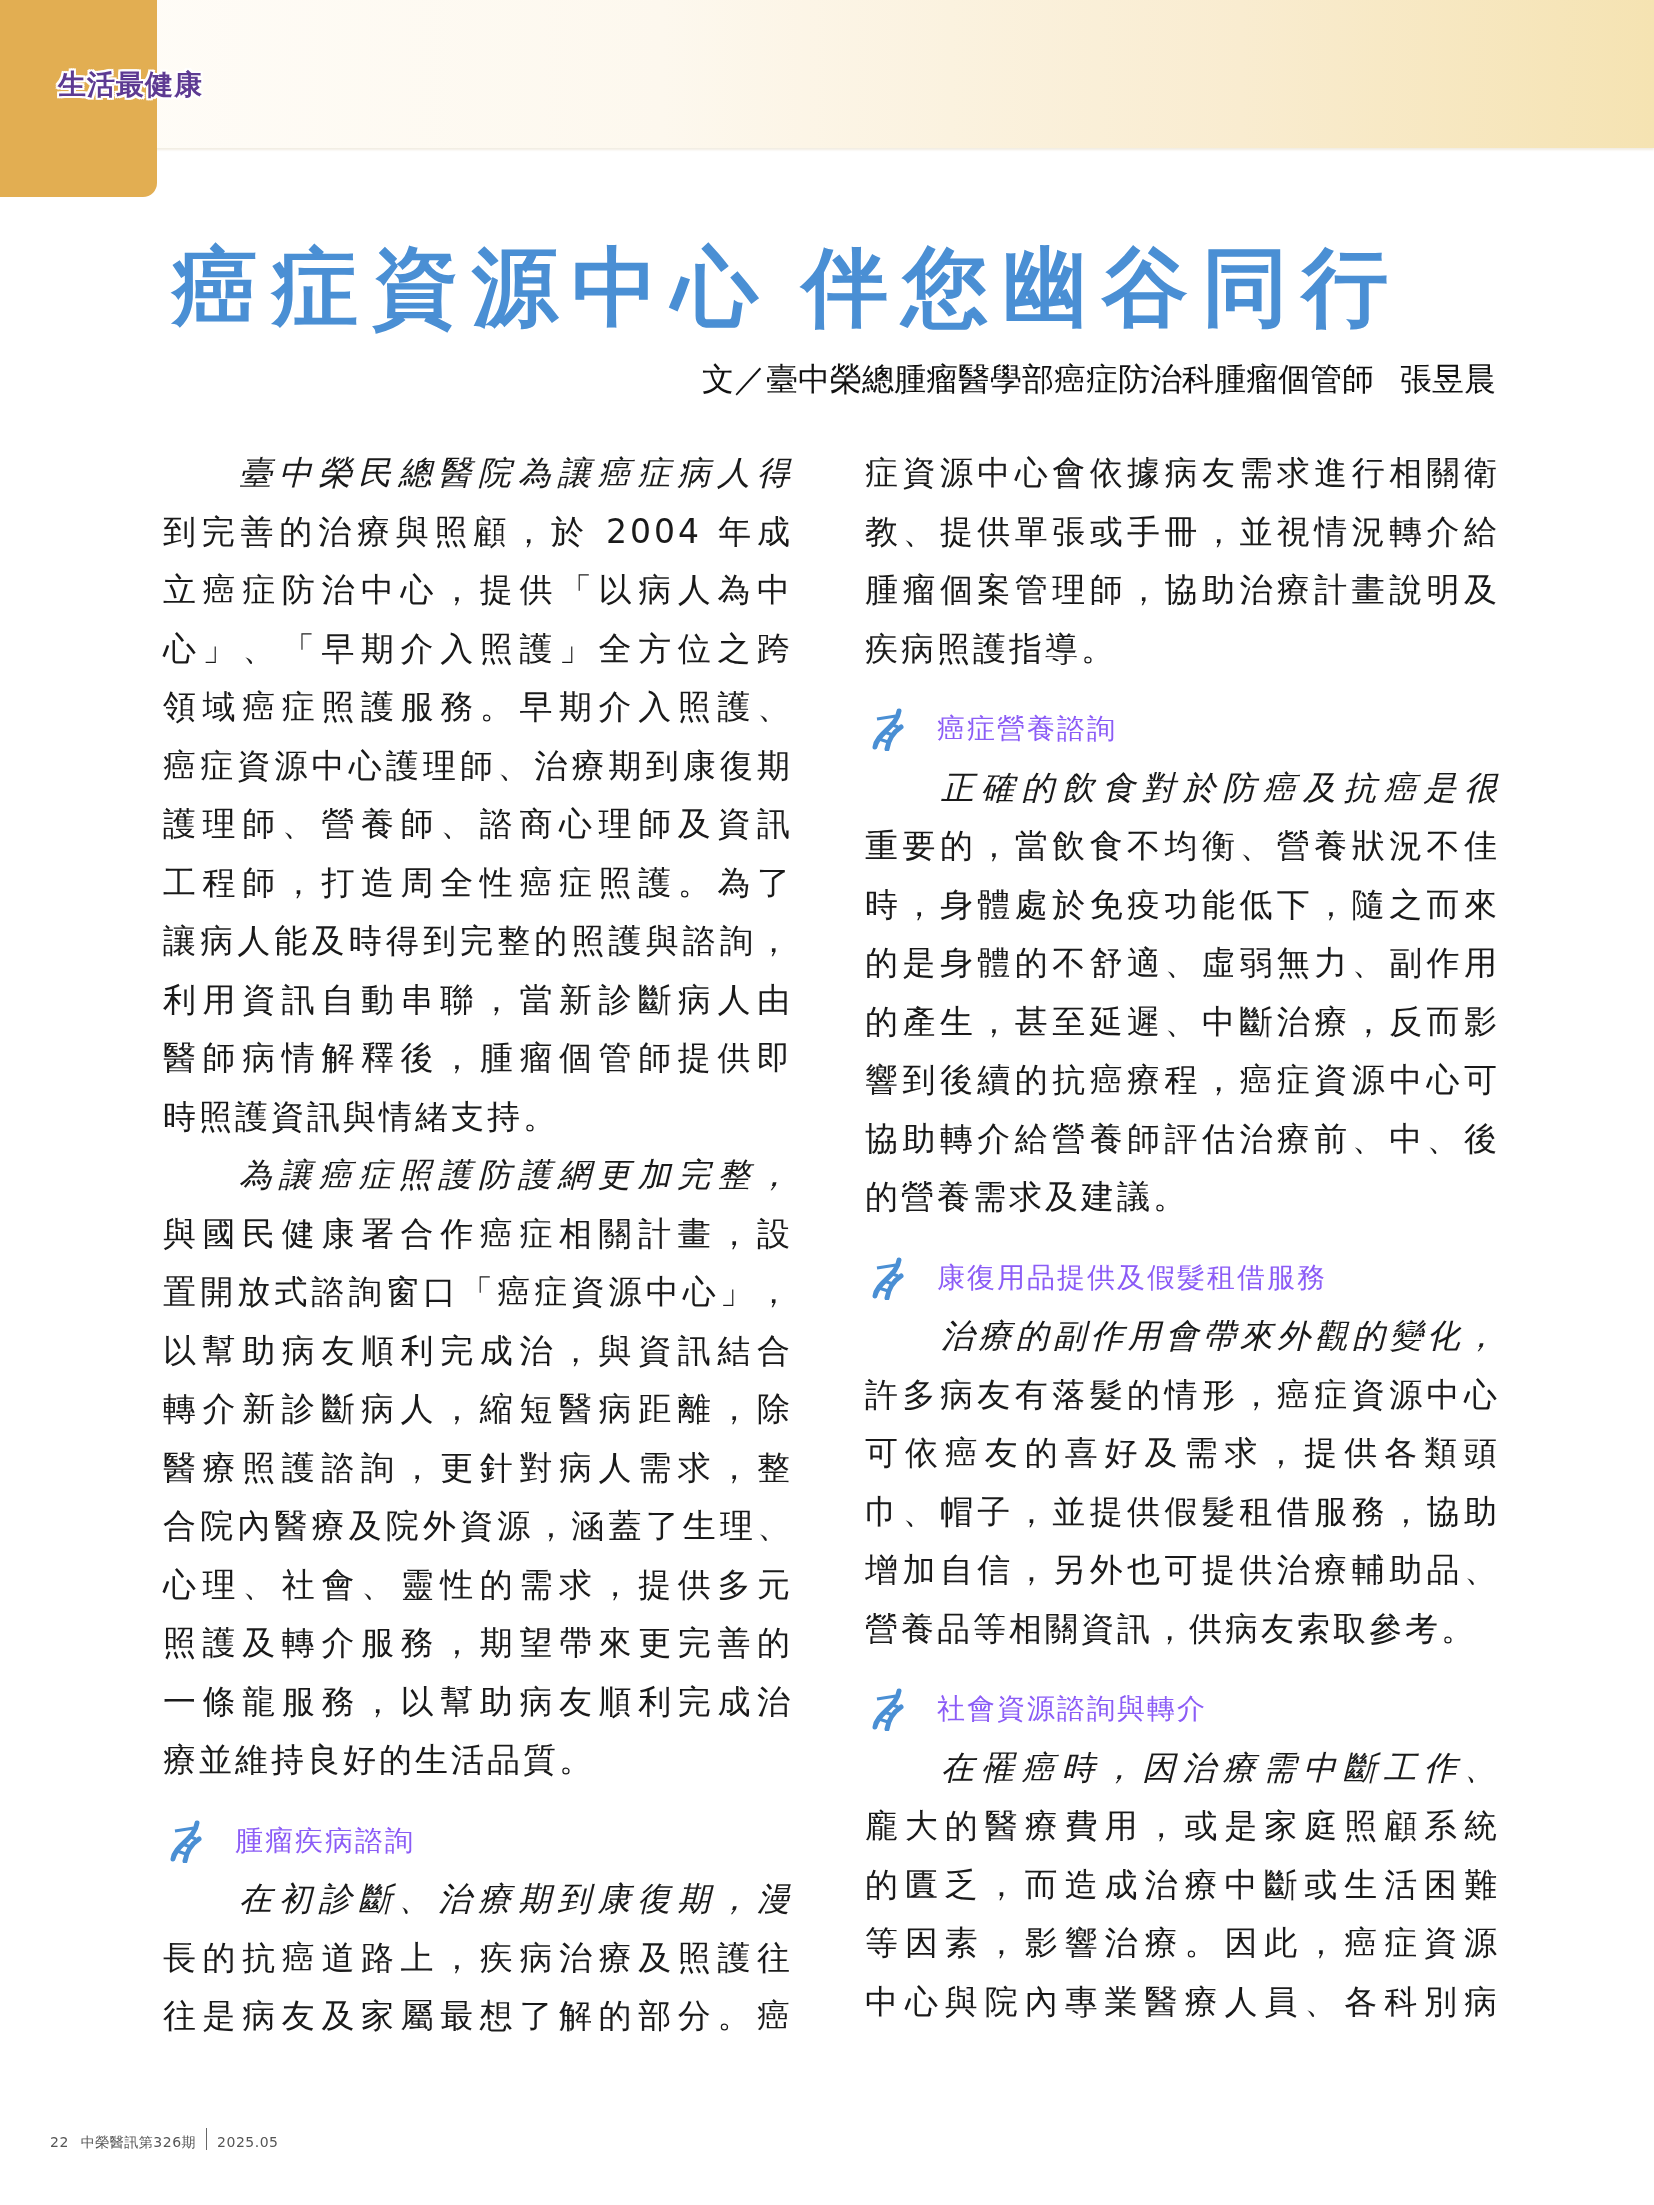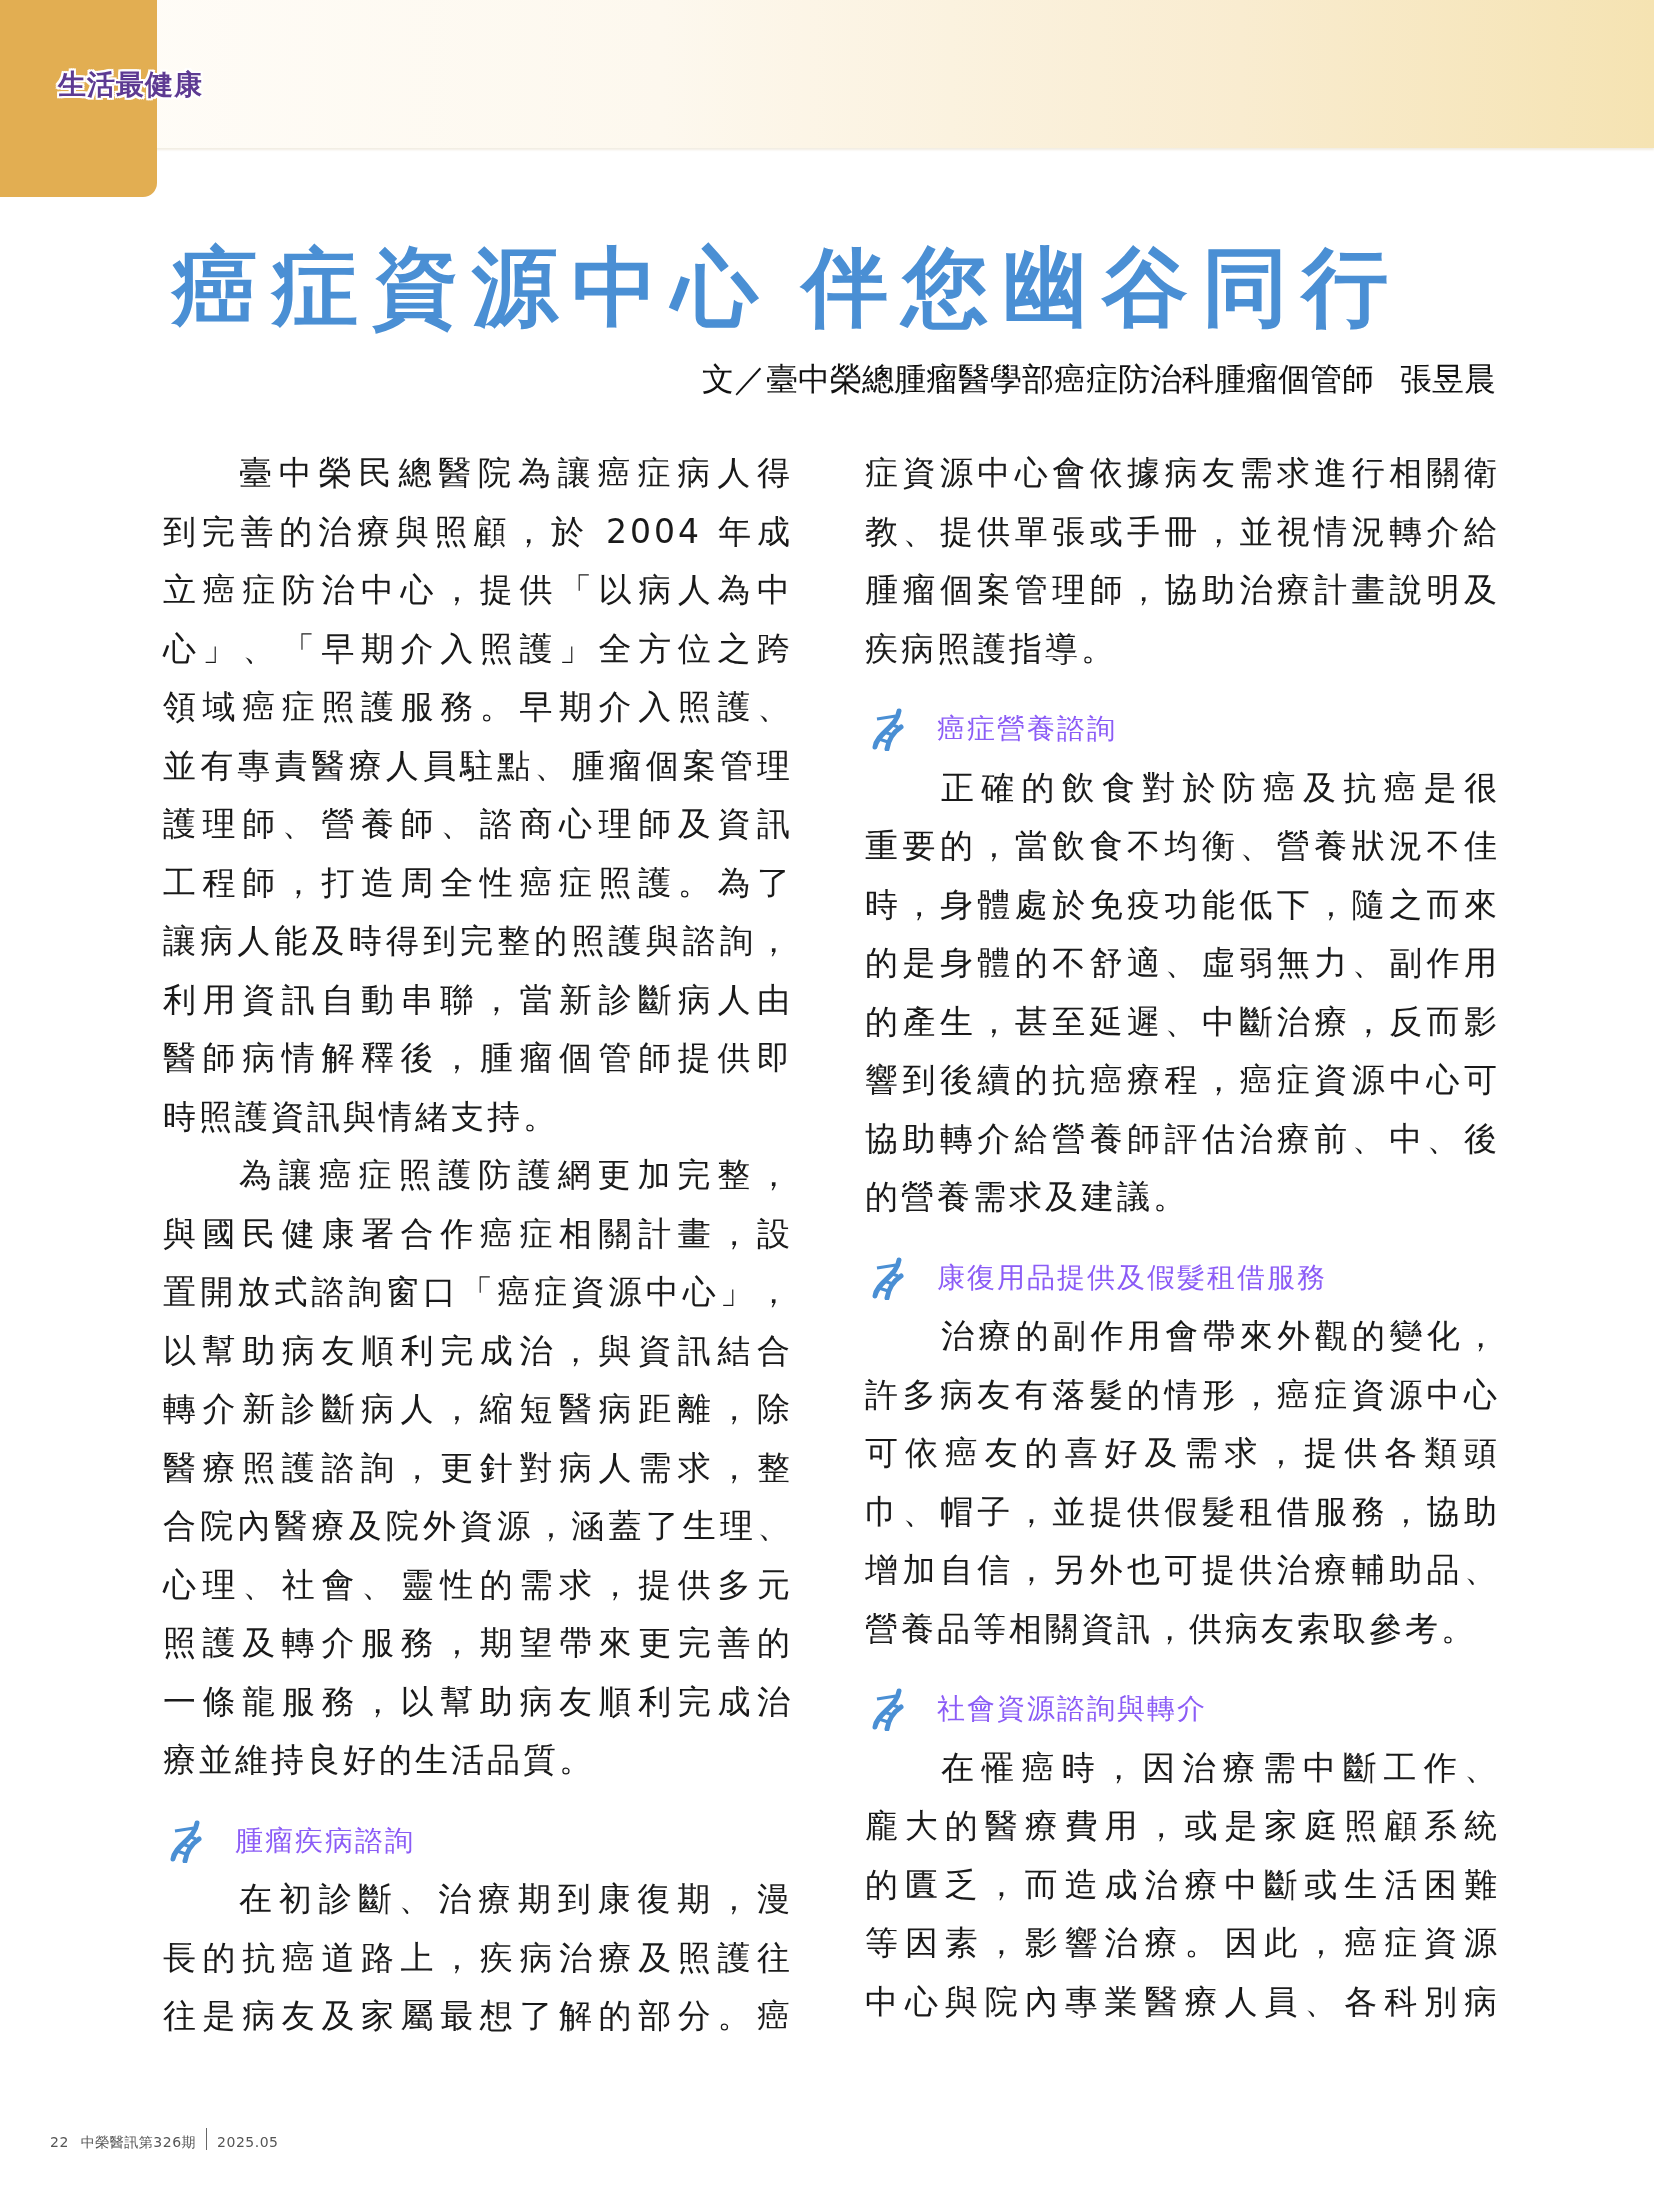--- a/index.html
+++ b/index.html
@@ -36,21 +36,21 @@
   }
   .byline .name { margin-left:26px; }
   .col {
     position:absolute; top:444px;
     font-size:33px; line-height:58.5px; letter-spacing:3px;
   }
   .col.left { left:163px; width:630px; }
   .col.right { left:865px; width:635px; }
   .line { display:block; white-space:nowrap; text-align:justify; text-align-last:justify; height:58.5px; }
   .line.last { text-align-last:left; }
-  .line.indent { padding-left:76px; }
+  .line.indent { padding-left:76px;font-style:italic; }
   .heading {
     display:flex; align-items:center; height:58.5px; margin-top:22px;
     color:#8b5cf6; font-size:28px; letter-spacing:2px;
   }
   .heading .dna { width:38px; height:44px; margin-right:32px; margin-left:2px; flex:none; }
   .footer {
     position:absolute; left:50px; top:2128px;
     font-size:14px; color:#555; white-space:nowrap; letter-spacing:0.5px;
   }
   .footer .pg { margin-right:12px; }
@@ -71,21 +71,21 @@
   <span>文／臺中榮總腫瘤醫學部癌症防治科腫瘤個管師</span><span class="name">張昱晨</span>
 </div>
 
 <div class="col left">
   <div>
     <span class="line indent">臺中榮民總醫院為讓癌症病人得</span>
     <span class="line">到完善的治療與照顧，於 2004 年成</span>
     <span class="line">立癌症防治中心，提供「以病人為中</span>
     <span class="line">心」、「早期介入照護」全方位之跨</span>
     <span class="line">領域癌症照護服務。早期介入照護、</span>
-    <span class="line">並有專責醫療人員駐點、腫瘤個案管理</span>
+    <span class="line">癌症資源中心護理師、治療期到康復期</span>
     <span class="line">護理師、營養師、諮商心理師及資訊</span>
     <span class="line">工程師，打造周全性癌症照護。為了</span>
     <span class="line">讓病人能及時得到完整的照護與諮詢，</span>
     <span class="line">利用資訊自動串聯，當新診斷病人由</span>
     <span class="line">醫師病情解釋後，腫瘤個管師提供即</span>
     <span class="line last">時照護資訊與情緒支持。</span>
   </div>
   <div>
     <span class="line indent">為讓癌症照護防護網更加完整，</span>
     <span class="line">與國民健康署合作癌症相關計畫，設</span>

